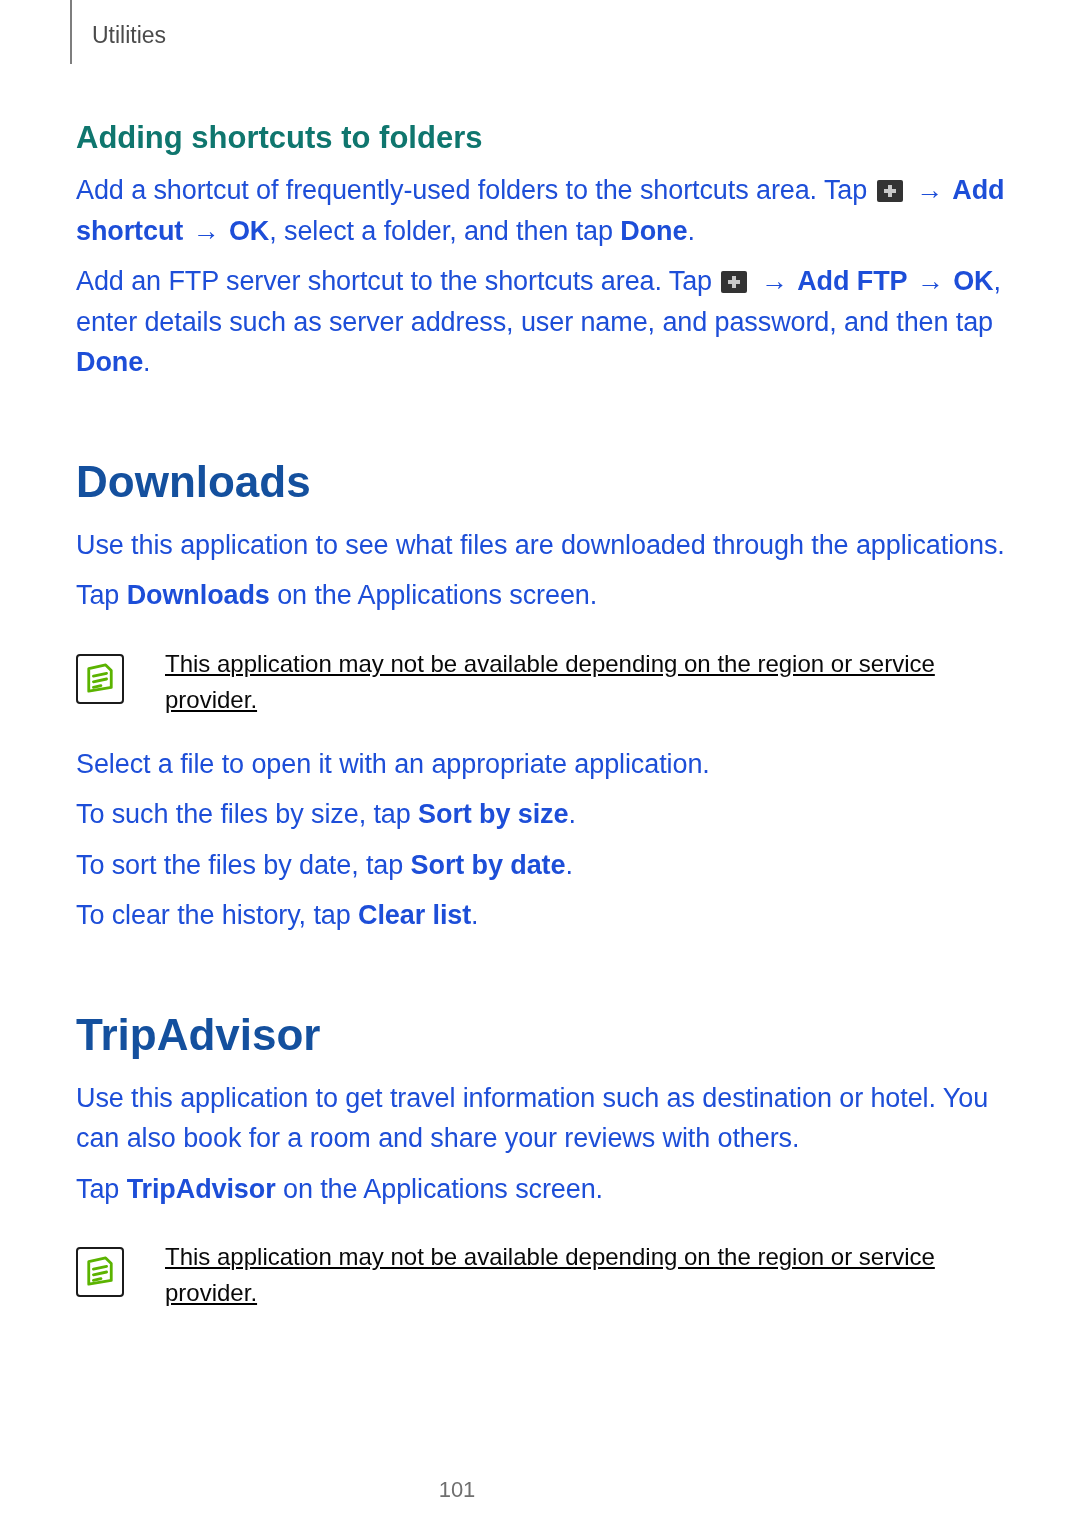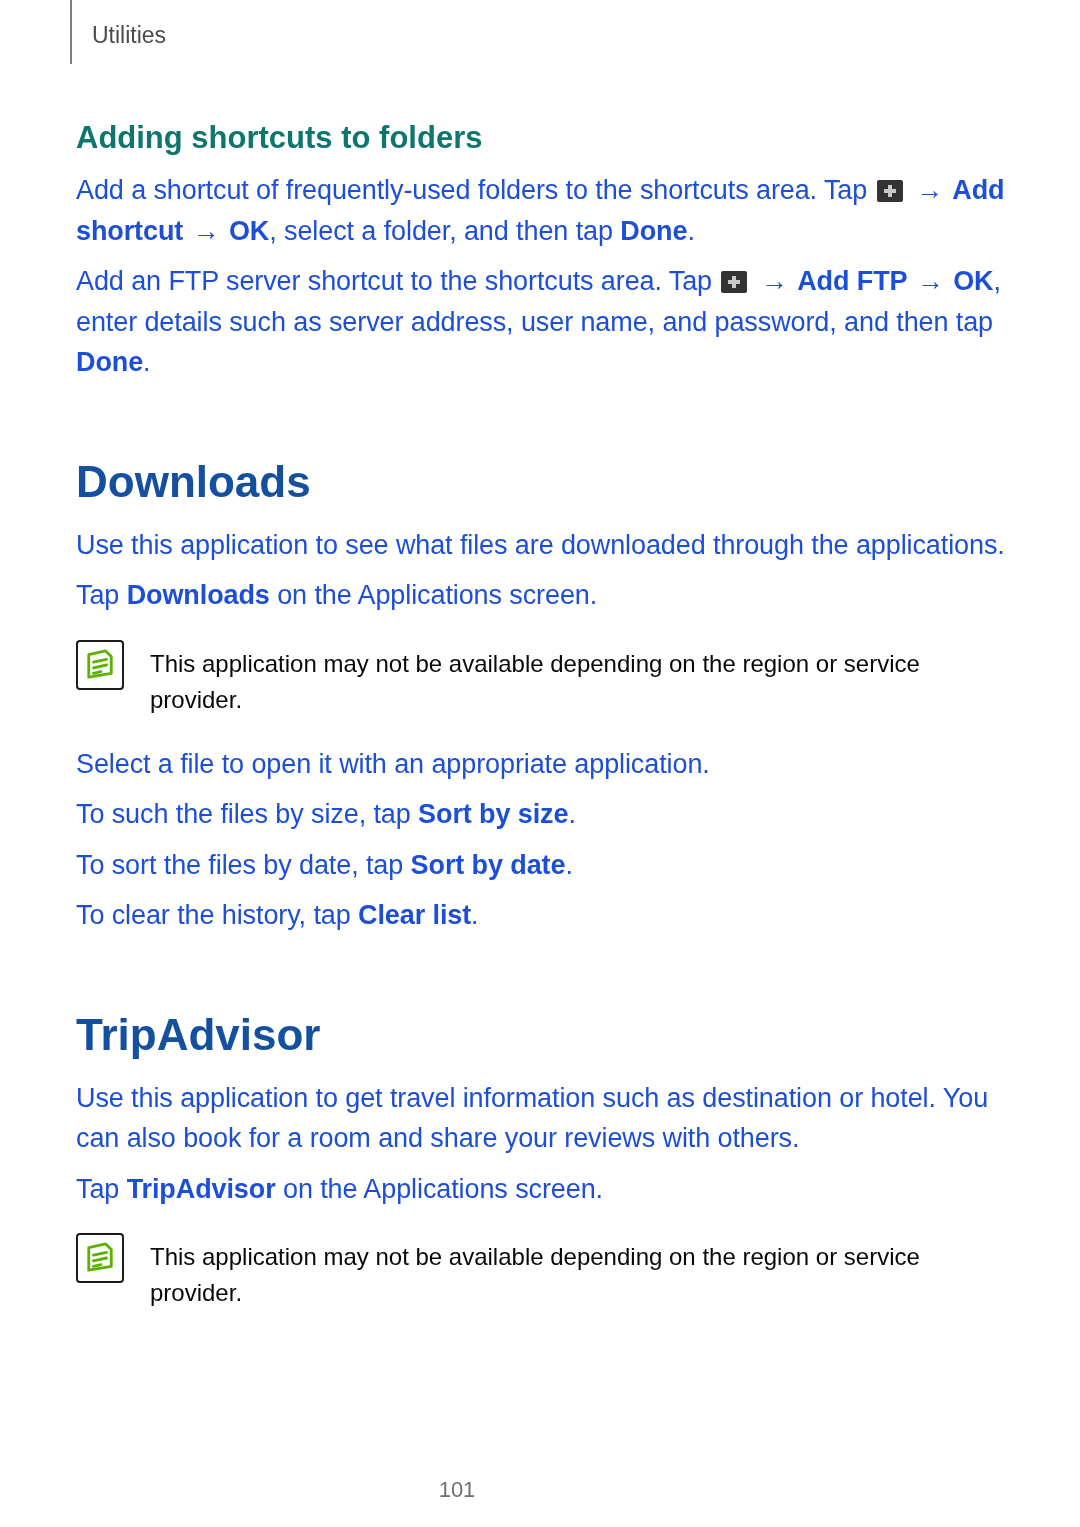--- a/index.html
+++ b/index.html
@@ -78,23 +78,24 @@
   }
   .inline-icon::before {
     left: 11px; top: 5px; width: 4px; height: 12px;
   }
   .inline-icon::after {
     left: 7px; top: 9px; width: 12px; height: 4px;
   }
 
   .note-row {
     display: flex;
-    align-items: flex-start;
-    gap: 26px;
+    align-items: center;
+    gap: 41px;
     margin: 22px 0 26px 0;
+    text-decoration: underline;
   }
   .note-icon {
     width: 44px;
     height: 46px;
     border: 2px solid #1b1b1b;
     border-radius: 4px;
     display: flex;
     align-items: center;
     justify-content: center;
     flex: 0 0 44px;

